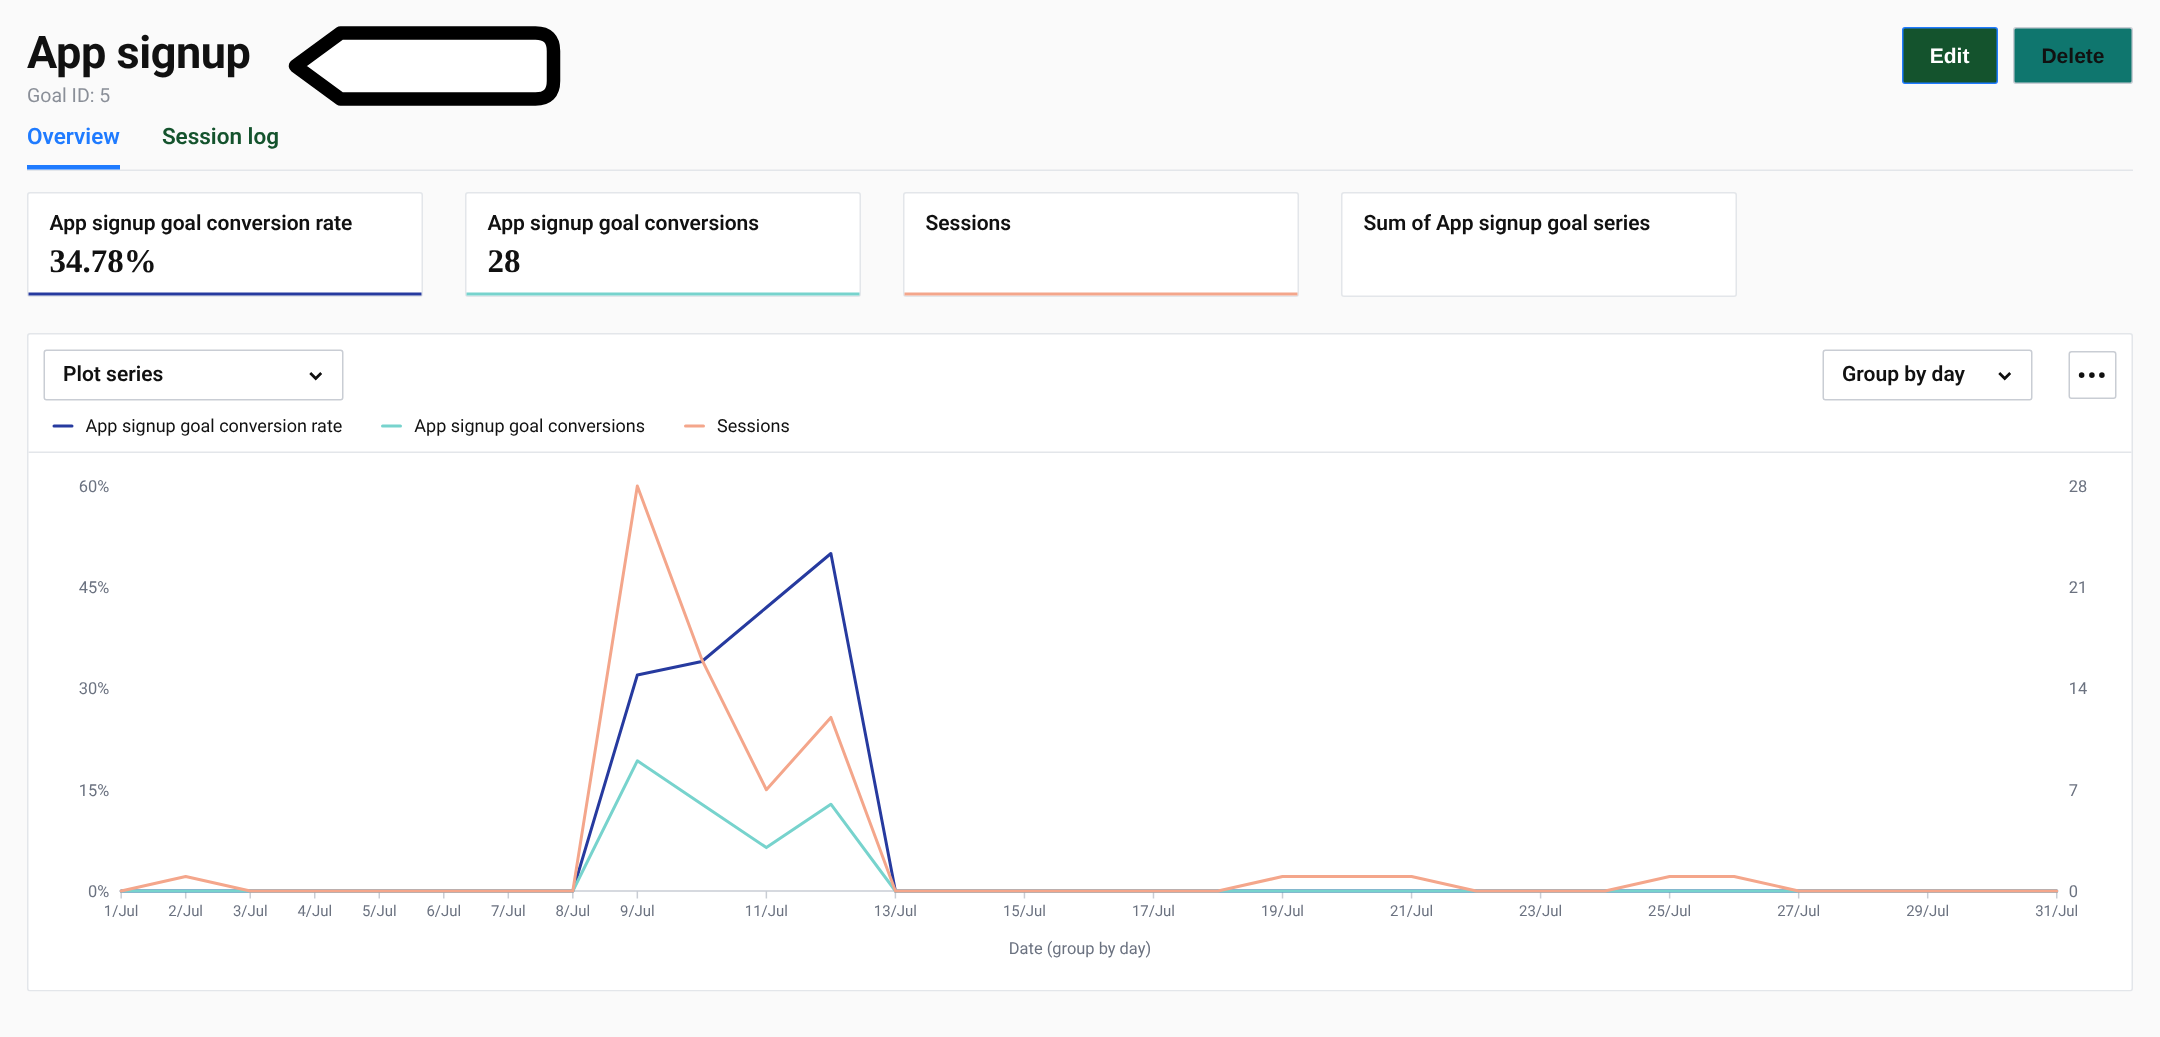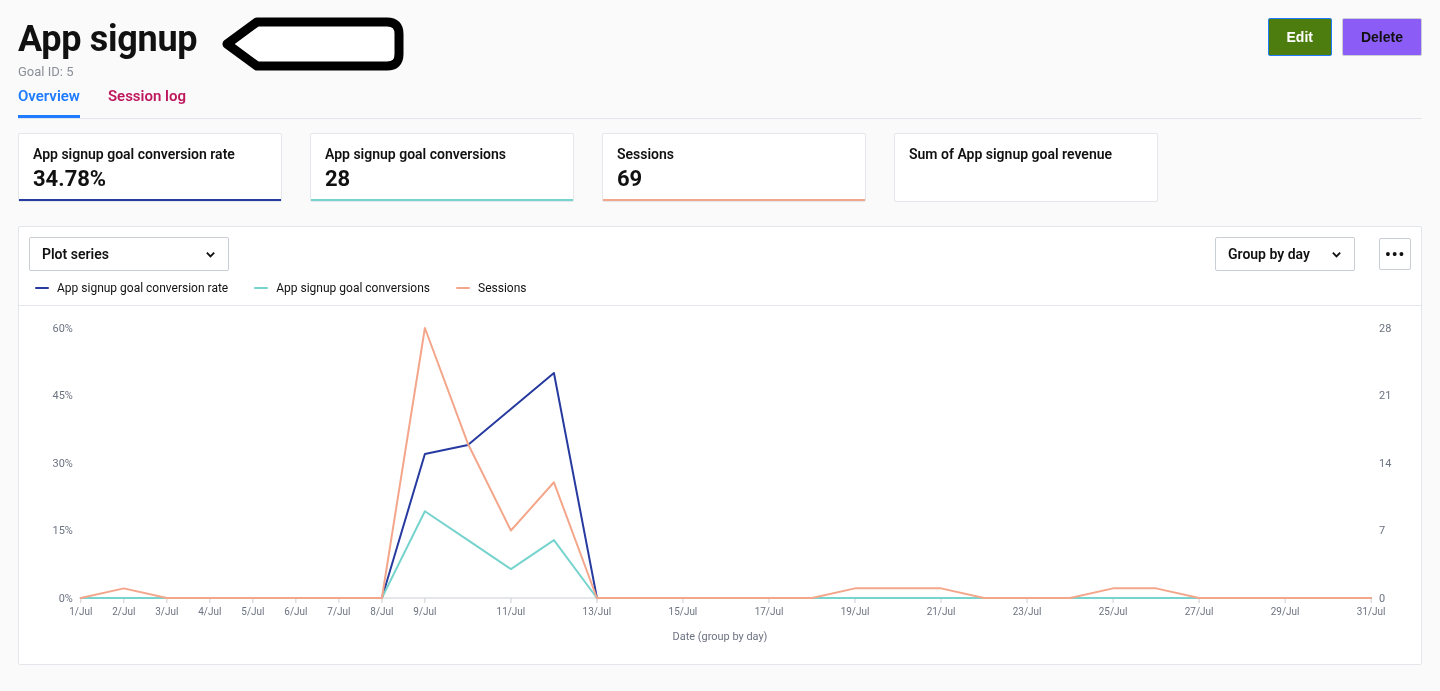--- a/index.html
+++ b/index.html
@@ -1,34 +1,34 @@
 <!DOCTYPE html>
 <html><head>
   <meta charset="utf-8">
   <style>
     * { box-sizing: border-box; margin: 0; padding: 0; }
     body { font-family: -apple-system, BlinkMacSystemFont, "Segoe UI", Roboto, Helvetica, Arial, sans-serif; background: #fafafa; color: #111; }
     .page { padding: 18px 18px 0 18px; }
     .header { display: flex; justify-content: space-between; align-items: flex-start; }
     .title-block { display: flex; align-items: flex-start; gap: 12px; }
     .titles { display: flex; flex-direction: column; }
-    .page-title { font-size: 36px; font-weight: 700; letter-spacing: -0.3px; }
+    .page-title { font-size: 30px; font-weight: 700; letter-spacing: -0.3px; }
     .goal-id { color: #8a8f98; font-size: 13px; margin-top: 4px; }
     .tag-shape { margin-left: 8px; margin-top: -4px; }
     .actions { display: flex; gap: 10px; }
-    .btn { border: 1px solid #c9cdd4; background: #8b5cf6; color: #111; font-size: 14px; font-weight: 600; padding: 10px 18px; border-radius: 2px; cursor: pointer; }
-    .btn.primary { background: #4d7c0f; border-color: #1f7bff; color: #fff; margin-left: 28px; }
+    .btn { border: 1px solid #c9cdd4; background: #0f766e; color: #111; font-size: 14px; font-weight: 600; padding: 10px 18px; border-radius: 2px; cursor: pointer; }
+    .btn.primary { background: #14532d; border-color: #1f7bff; color: #fff; margin-left: 28px; }
     .tabs { display: flex; gap: 28px; border-bottom: 1px solid #e3e6ea; }
-    .tab { font-size: 15px; font-weight: 600; padding: 8px 0 10px 0; color: #be185d; cursor: pointer; border-bottom: 3px solid transparent; }
+    .tab { font-size: 15px; font-weight: 600; padding: 8px 0 10px 0; color: #14532d; cursor: pointer; border-bottom: 3px solid transparent; }
     .tab.active { color: #1f7bff; border-bottom-color: #1f7bff; }
     .cards { display: flex; gap: 28px; margin-top: 14px; }
     .card { flex: 0 0 264px; background: #fff; border: 1px solid #e3e6ea; border-radius: 2px; padding: 12px 14px 10px; position: relative; }
     .card .underline { position: absolute; left: 0; right: 0; bottom: 0; height: 2px; }
     .card-label { font-size: 14px; color: #111; font-weight: 600; }
-    .card-value { font-size: 22px; font-weight: 700; margin-top: 4px; }
+    .card-value { font-size: 22px; font-weight: 700; margin-top: 4px; font-family: Liberation Serif, serif; }
     .chart-panel { margin-top: 24px; border: 1px solid #e3e6ea; background: #fff; border-radius: 2px; }
     .chart-toolbar { display: flex; align-items: flex-end; justify-content: space-between; padding: 10px 10px 0 10px; }
     .toolbar-left { display: flex; align-items: center; }
     .toolbar-right { display: flex; align-items: center; gap: 24px; }
     .select-like { display: inline-flex; align-items: center; justify-content: space-between; border: 1px solid #c9cdd4; background: #fff; font-size: 14px; font-weight: 600; color: #111; padding: 8px 12px; border-radius: 2px; cursor: pointer; min-width: 200px; }
     .select-small { min-width: 140px; }
     .chev { width: 11px; height: 11px; display: inline-block; }
     .more-btn { width: 32px; height: 32px; border: 1px solid #c9cdd4; background: #fff; display: inline-flex; align-items: center; justify-content: center; border-radius: 2px; cursor: pointer; font-weight: 700; letter-spacing: 1px; }
     .legend { display: flex; gap: 26px; padding: 10px 16px 0 16px; border-bottom: 1px solid #e3e6ea; }
     .legend-item { display: inline-flex; align-items: center; gap: 8px; font-size: 12px; color: #111; padding-bottom: 10px; }
@@ -67,25 +67,24 @@
       <div class="card-value">34.78%</div>
       <div class="underline" style="background:#263a9f"></div>
     </div>
     <div class="card">
       <div class="card-label">App signup goal conversions</div>
       <div class="card-value">28</div>
       <div class="underline" style="background:#77d3cd"></div>
     </div>
     <div class="card">
       <div class="card-label">Sessions</div>
-      <div class="card-value">69</div>
       <div class="underline" style="background:#f4a68b"></div>
     </div>
     <div class="card">
-      <div class="card-label">Sum of App signup goal revenue</div>
+      <div class="card-label">Sum of App signup goal series</div>
     </div>
   </div>
 
   <div class="chart-panel">
     <div class="chart-toolbar">
       <div class="toolbar-left">
         <div class="select-like">
           <span>Plot series</span>
           <svg class="chev" viewBox="0 0 12 12">
               <path d="M2 4l4 4 4-4" fill="none" stroke="#111" stroke-width="2"></path>

